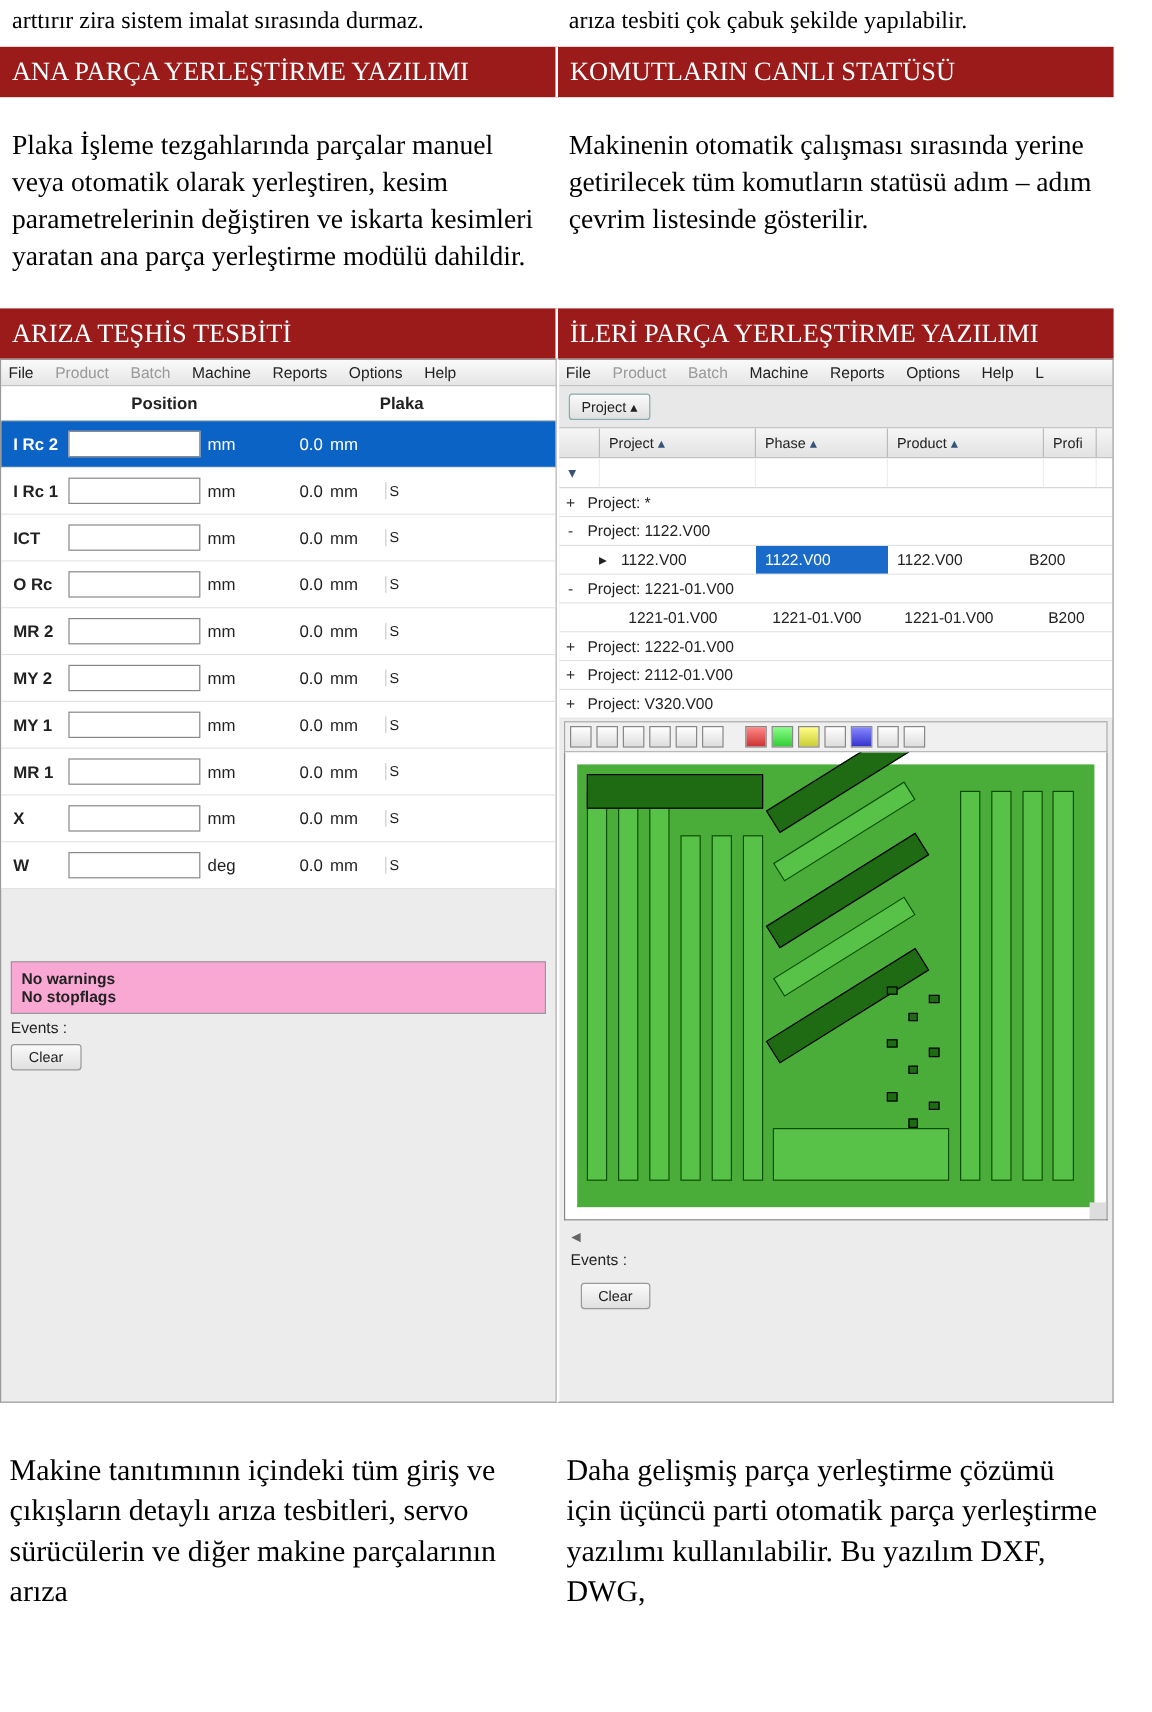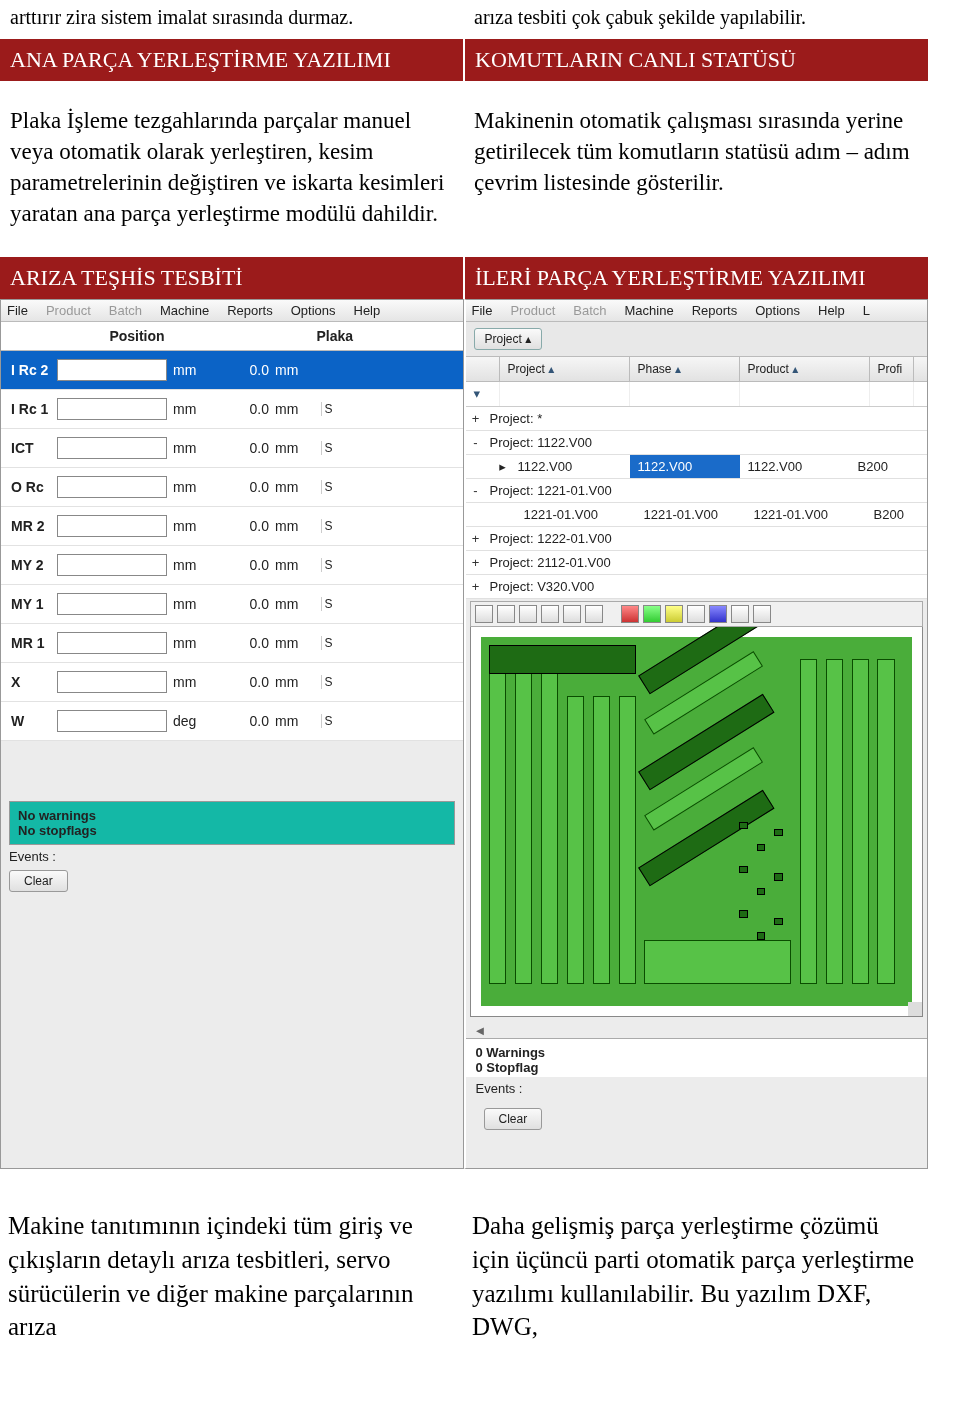--- a/index.html
+++ b/index.html
@@ -35,21 +35,21 @@
   .colhdr .c3 { flex:1; text-align:center; }
   .srow { display:flex; align-items:center; padding:8px 10px; background:#fff; border-bottom:1px solid #e2e2e2; }
   .srow.selected { background:#0b63c6; color:#fff; }
   .srow .lab { width:46px; font-weight:bold; font-size:14px; }
   .srow .fld { width:110px; height:22px; border:1px solid #888; background:#fff; margin-right:6px; }
   .srow.selected .fld { background:#fff; }
   .srow .u1 { width:42px; font-size:14px; }
   .srow .goto { width:60px; text-align:right; padding-right:6px; font-size:14px; }
   .srow .u2 { width:46px; font-size:14px; }
   .srow .tail { width:14px; border-left:1px solid #ccc; text-align:center; font-size:12px; }
-  .statusbox { margin:60px 8px 4px; background:#14b8a6; border:1px solid #999; padding:6px 8px; font-weight:bold; font-size:13px; }
+  .statusbox { margin:60px 8px 4px; background:#f9a8d4; border:1px solid #999; padding:6px 8px; font-weight:bold; font-size:13px; }
   .evbar { margin:4px 8px 0; font-size:13px; }
   .clearbtn { display:inline-block; margin:6px 8px 0; background:linear-gradient(#fafafa,#e0e0e0); border:1px solid #999; border-radius:3px; padding:3px 14px; font-size:12px; }
 
   
   .r-menu { display:flex; background:linear-gradient(#fafafa,#e5e5e5); border-bottom:1px solid #bbb; padding:3px 6px; gap:18px; font-size:13px; }
   .r-menu span.d { color:#999; }
   .proj-sort { padding:6px 8px; background:#e8e8e8; border-bottom:1px solid #bbb; }
   .sortchip { display:inline-block; background:linear-gradient(#fafafa,#e0e0e0); border:1px solid #8aa; padding:3px 10px; border-radius:3px; font-size:12px; }
   .grid-head { display:flex; background:linear-gradient(#f6f6f6,#e2e2e2); border-bottom:1px solid #bbb; font-size:12px; }
   .grid-head div { padding:5px 8px; border-right:1px solid #bbb; }
@@ -351,24 +351,20 @@
           <div class="partdk" style="left:68%;top:76%;width:2%;height:2%"></div>
 
           <div class="part" style="left:38%;top:82%;width:34%;height:12%"></div>
         </div>
         <div class="scroll-corner"></div>
       </div>
     </div>
 
     <div style="padding:4px 8px 0;font-size:13px;color:#666">◄</div>
 
-    <div class="swarn">
-      <div>0 Warnings</div>
-      <div>0 Stopflag</div>
-    </div>
     <div class="right-ev">Events :</div>
     <div class="right-clear"><span class="clearbtn">Clear</span></div>
   </div>
 </div>
 
 <div class="bottom-row">
   <div class="bottom-cell">Makine tanıtımının içindeki tüm giriş ve çıkışların detaylı arıza tesbitleri, servo sürücülerin ve diğer makine parçalarının arıza</div>
   <div class="bottom-cell">Daha gelişmiş parça yerleştirme çözümü için üçüncü parti otomatik parça yerleştirme yazılımı kullanılabilir. Bu yazılım DXF, DWG,</div>
 </div>
 

